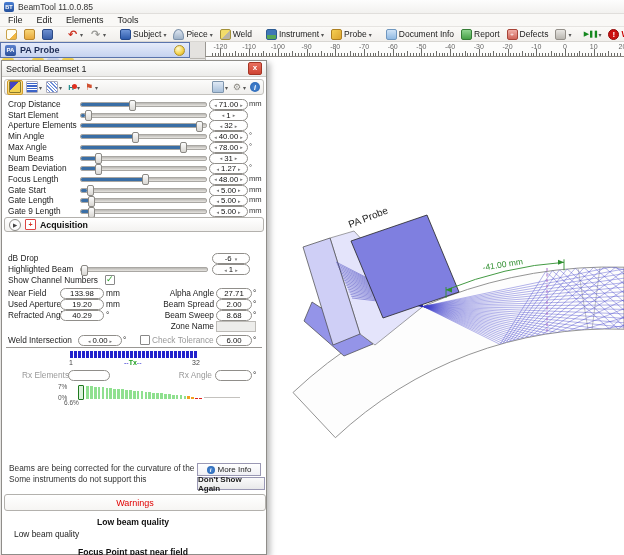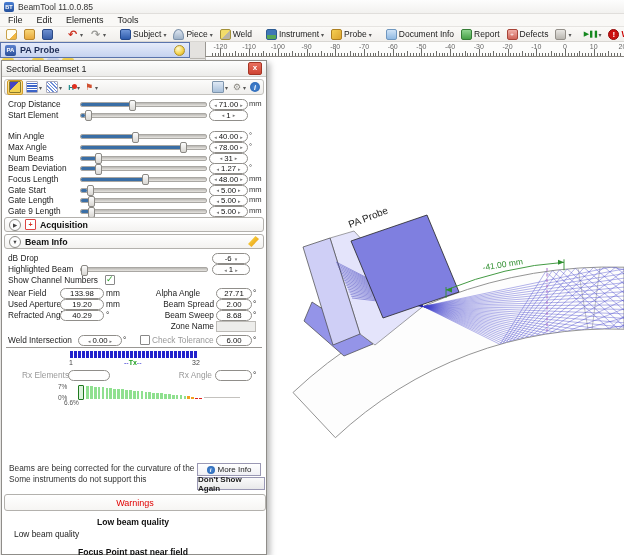--- a/index.html
+++ b/index.html
@@ -512,20 +512,33 @@
         <span class="sfill" style="width:3%"></span>
         <span class="sthumb" style="left:4px"></span>
       </span>
       <span class="pill" style="left:207px;top:0;width:37px">
           <span class="sa">◂</span>
           <span class="sv">1</span>
           <span class="sa">▸</span>
         </span>
       <span class="sunit"></span>
     </div>
+      <div class="srow" style="top:21.4px">
+      <span class="slabel">Aperture Elements</span>
+      <span class="strack">
+        <span class="sfill" style="width:97%"></span>
+        <span class="sthumb" style="left:115px"></span>
+      </span>
+      <span class="pill" style="left:207px;top:0;width:37px">
+          <span class="sa">◂</span>
+          <span class="sv">32</span>
+          <span class="sa">▸</span>
+        </span>
+      <span class="sunit"></span>
+    </div>
       <div class="srow" style="top:32.1px">
       <span class="slabel">Min Angle</span>
       <span class="strack">
         <span class="sfill" style="width:43%"></span>
         <span class="sthumb" style="left:51px"></span>
       </span>
       <span class="pill" style="left:207px;top:0;width:37px">
           <span class="sa">◂</span>
           <span class="sv">40.00</span>
           <span class="sa">▸</span>
@@ -622,25 +635,20 @@
           <span class="sa">▸</span>
         </span>
       <span class="sunit">mm</span>
     </div>
     </div>
 
   <div class="secbar" id="acqbar" style="top:156px">
     <span class="exp">▶</span>
     <span class="acqic">+</span>
     <span class="sectitle">Acquisition</span>
-  </div>
-  <div class="secbar" id="bibar" style="top:173px">
-    <span class="exp">▼</span>
-    <span class="sectitle">Beam Info</span>
-    <span class="hl-pen"></span>
   </div>
 
   <div class="abs" id="biContent" style="left:0;top:190px;width:264px;height:305px">
       <div class="birow" style="top:2px">
         <span class="bilabel" style="left:6px">dB Drop</span>
   <span class="pill" style="left:210px;width:36px">
           <span>-6</span>
           <span class="dn">▾</span>
         </span>
       </div>
@@ -656,21 +664,21 @@
         </span>
       </div>
       <div class="birow" style="top:24px">
         <span class="bilabel" style="left:6px">Show Channel Numbers</span>
   <span class="cb checked" style="left:103px;top:0"></span>
       </div>
       <div class="birow" style="top:37px">
         <span class="bilabel" style="left:6px">Near Field</span>
     <span class="pill" style="left:58px;width:42px">133.98</span>
     <span class="bilabel" style="left:104px">mm</span>
-    <span class="bilabel" style="left:140px;width:72px;text-align:center">Alpha Angle</span>
+    <span class="bilabel" style="left:140px;width:72px;text-align:right">Alpha Angle</span>
     <span class="pill" style="left:214px;width:34px">27.71</span>
     <span class="bilabel" style="left:251px">°</span>
       </div>
       <div class="birow" style="top:48px">
         <span class="bilabel" style="left:6px">Used Aperture</span>
     <span class="pill" style="left:58px;width:42px">19.20</span>
     <span class="bilabel" style="left:104px">mm</span>
     <span class="bilabel" style="left:140px;width:72px;text-align:right">Beam Spread</span>
     <span class="pill" style="left:214px;width:34px">2.00</span>
     <span class="bilabel" style="left:251px">°</span>

